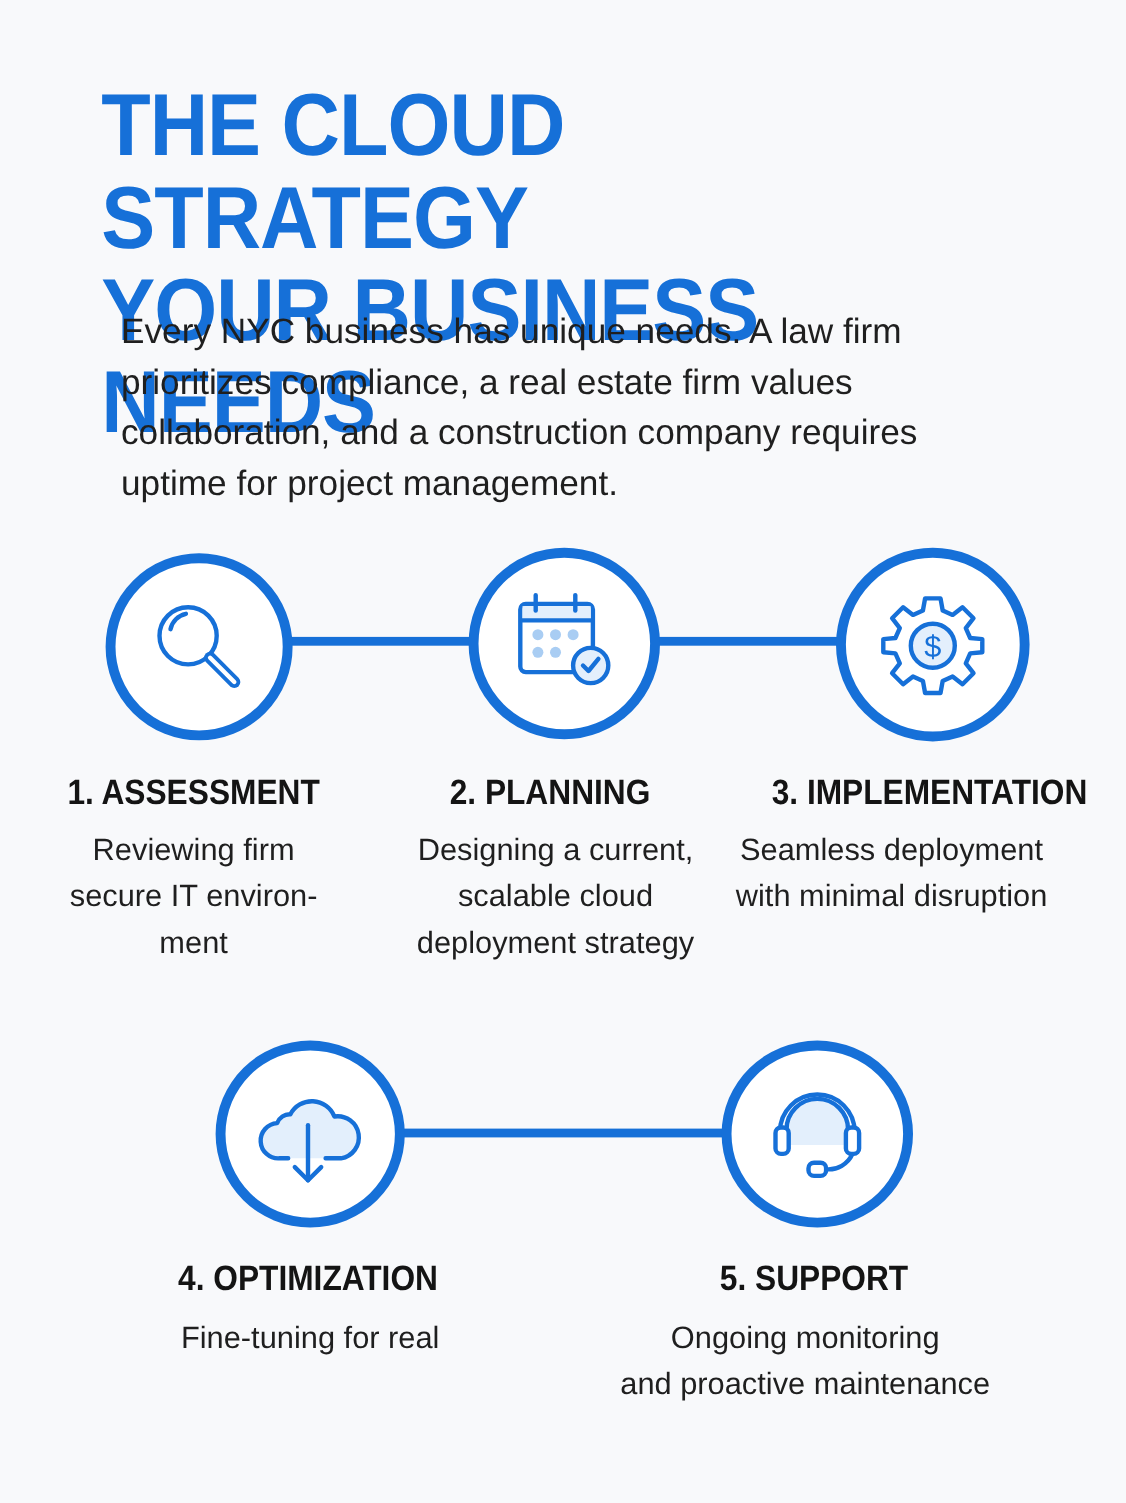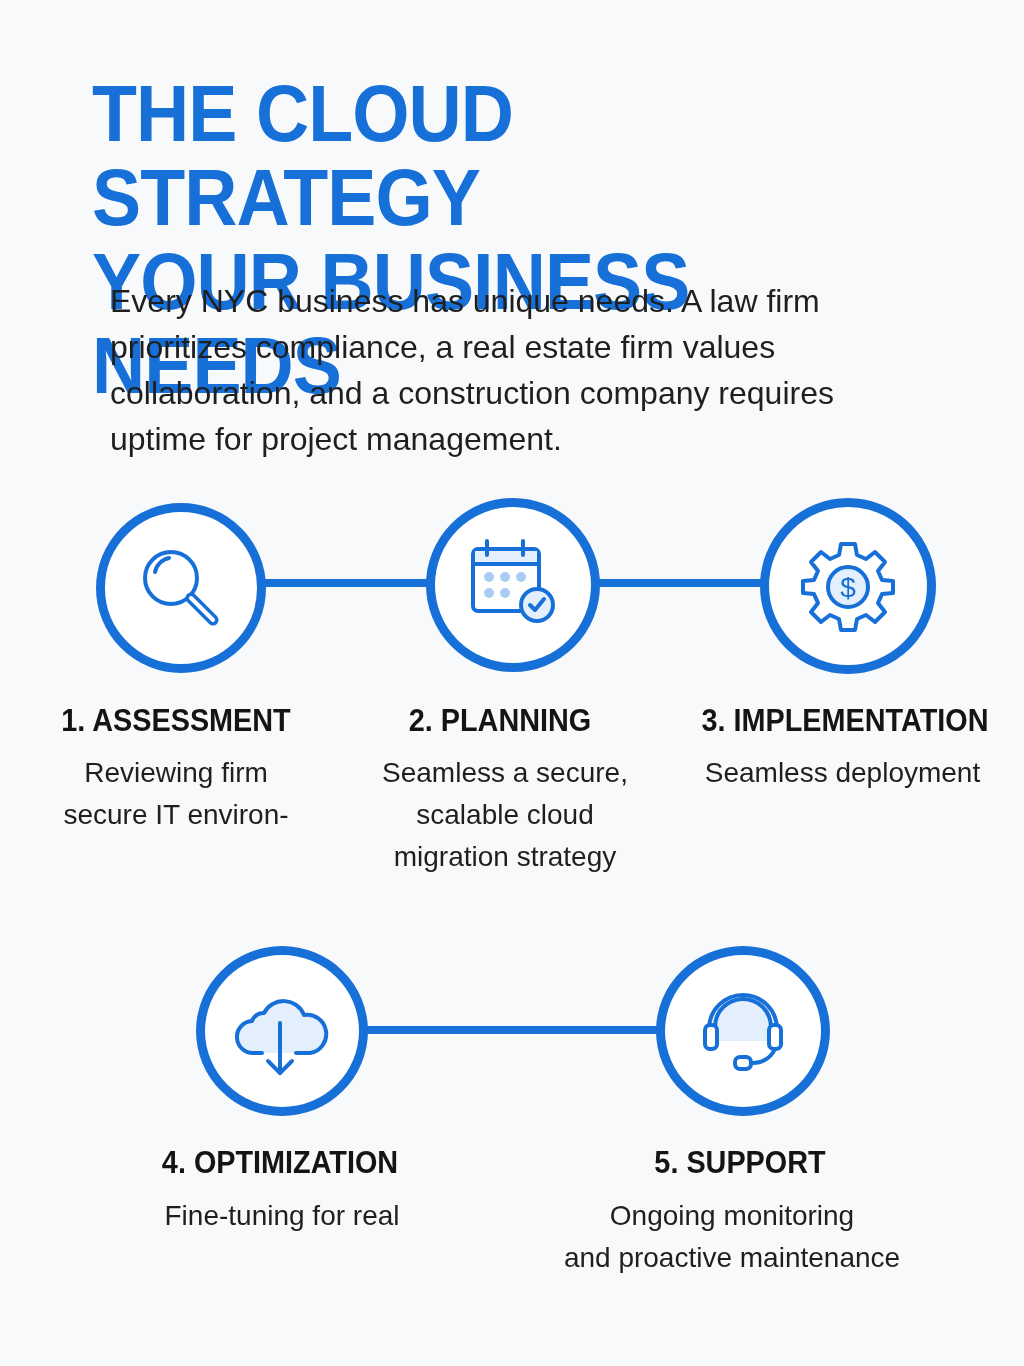--- a/index.html
+++ b/index.html
@@ -52,55 +52,57 @@
     <circle cx="40" cy="40" r="26" fill="none" stroke="#1670d8" stroke-width="4"></circle>
     <path d="M24 34 A18 18 0 0 1 38 20" fill="none" stroke="#1670d8" stroke-width="4" stroke-linecap="round"></path>
     <line x1="60" y1="60" x2="82" y2="82" stroke="#1670d8" stroke-width="11" stroke-linecap="round"></line>
     <line x1="60" y1="60" x2="82" y2="82" stroke="#ffffff" stroke-width="4" stroke-linecap="round"></line>
   </svg>
 </div>
 <div class="step-title" style="left:36px; top:702px; width:280px;">1. ASSESSMENT</div>
 <div class="step-desc" style="left:36px; top:752px; width:280px;">
   <div>Reviewing firm</div>
   <div>secure IT environ-</div>
+  <div>ment</div>
 </div>
 
 <div class="circle" style="left:426px; top:498px; width:174px; height:174px;">
   <svg viewBox="0 0 100 100">
     <rect x="10" y="14" width="66" height="62" rx="5" fill="#ffffff" stroke="#1670d8" stroke-width="4"></rect>
     <rect x="12" y="16" width="62" height="12" fill="#e3effc"></rect>
     <line x1="10" y1="29" x2="76" y2="29" stroke="#1670d8" stroke-width="4"></line>
     <line x1="24" y1="6" x2="24" y2="20" stroke="#1670d8" stroke-width="4" stroke-linecap="round"></line>
     <line x1="60" y1="6" x2="60" y2="20" stroke="#1670d8" stroke-width="4" stroke-linecap="round"></line>
     <circle cx="26" cy="42" r="5" fill="#a9cdf3"></circle>
       <circle cx="42" cy="42" r="5" fill="#a9cdf3"></circle>
       <circle cx="58" cy="42" r="5" fill="#a9cdf3"></circle>
     <circle cx="26" cy="58" r="5" fill="#a9cdf3"></circle>
       <circle cx="42" cy="58" r="5" fill="#a9cdf3"></circle>
     <circle cx="74" cy="70" r="16" fill="#e3effc" stroke="#1670d8" stroke-width="4"></circle>
     <path d="M67 70 L72 75 L81 64" fill="none" stroke="#1670d8" stroke-width="4" stroke-linecap="round" stroke-linejoin="round"></path>
   </svg>
 </div>
 <div class="step-title" style="left:360px; top:702px; width:280px;">2. PLANNING</div>
 <div class="step-desc" style="left:350px; top:752px; width:310px;">
-  <div>Seamless a secure,</div>
+  <div>Designing a current,</div>
   <div>scalable cloud</div>
-  <div>migration strategy</div>
+  <div>deployment strategy</div>
 </div>
 
 <div class="circle" style="left:760px; top:498px; width:176px; height:176px;">
   <svg viewBox="0 0 100 100">
     <path d="M43 8 H57 L59 19 L68 23 L77 16 L87 26 L80 35 L84 44 L95 45 V57 L84 58 L80 67 L87 76 L77 86 L68 79 L59 83 L57 94 H43 L41 83 L32 79 L23 86 L13 76 L20 67 L16 58 L5 57 V45 L16 44 L20 35 L13 26 L23 16 L32 23 L41 19 Z" fill="#ffffff" stroke="#1670d8" stroke-width="4" stroke-linejoin="round"></path>
     <circle cx="50" cy="51" r="20" fill="#e3effc" stroke="#1670d8" stroke-width="4"></circle>
     <text x="50" y="61" text-anchor="middle" font-family="Liberation Sans, sans-serif" font-size="28" fill="#1670d8">$</text>
   </svg>
 </div>
 <div class="step-title" style="left:680px; top:702px; width:330px;">3. IMPLEMENTATION</div>
-<div class="step-desc" style="left:670px; top:752px; width:345px;">
+<div class="step-desc" style="left:638px; top:752px; width:345px;">
   <div>Seamless deployment</div>
+  <div>with minimal disruption</div>
 </div>
 
 <div class="circle" style="left:196px; top:946px; width:172px; height:170px;">
   <svg viewBox="0 0 100 100">
     <path d="M30 72 H22 A16 16 0 0 1 20 40 A12 12 0 0 1 32 32 A22 22 0 0 1 72 34 A16 16 0 0 1 78 72 H64" fill="#e3effc" stroke="#1670d8" stroke-width="4" stroke-linecap="round" stroke-linejoin="round"></path>
     <line x1="48" y1="42" x2="48" y2="92" stroke="#1670d8" stroke-width="4" stroke-linecap="round"></line>
     <path d="M36 80 L48 92 L60 80" fill="none" stroke="#1670d8" stroke-width="4" stroke-linecap="round" stroke-linejoin="round"></path>
   </svg>
 </div>
 <div class="step-title" style="left:120px; top:1144px; width:320px;">4. OPTIMIZATION</div>

